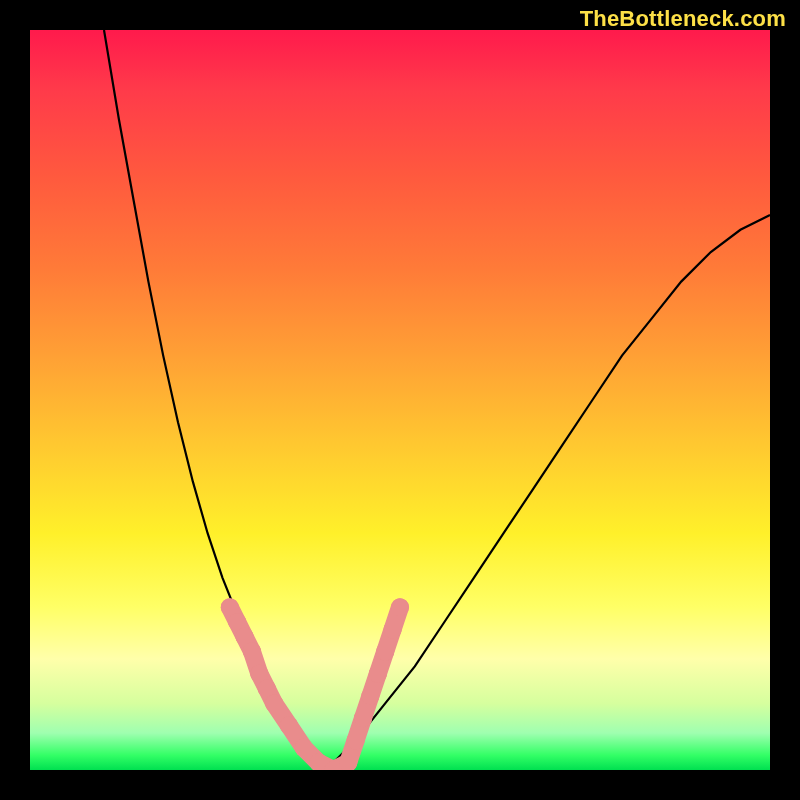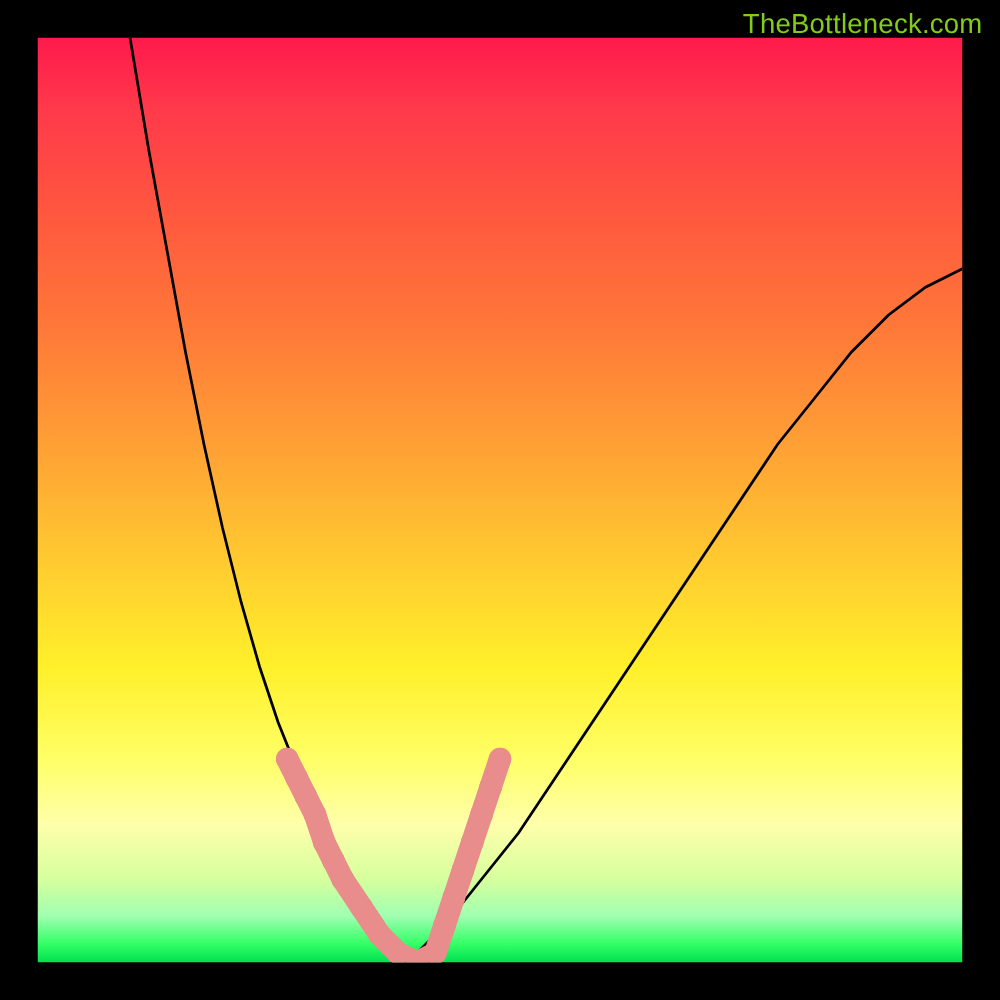--- a/index.html
+++ b/index.html
@@ -14,23 +14,23 @@
   .page {
     position: relative;
     width: 800px;
     height: 800px;
     background: #000;
   }
   .watermark {
     position: absolute;
     top: 6px;
     right: 14px;
-    color: #84cc16;
+    color: #fde047;
     font-size: 22px;
-    font-weight: 400;
+    font-weight: 700;
     letter-spacing: 0.2px;
     z-index: 10;
   }
   .plot-area {
     position: absolute;
     left: 30px;
     top: 30px;
     width: 740px;
     height: 740px;
     overflow: hidden;

